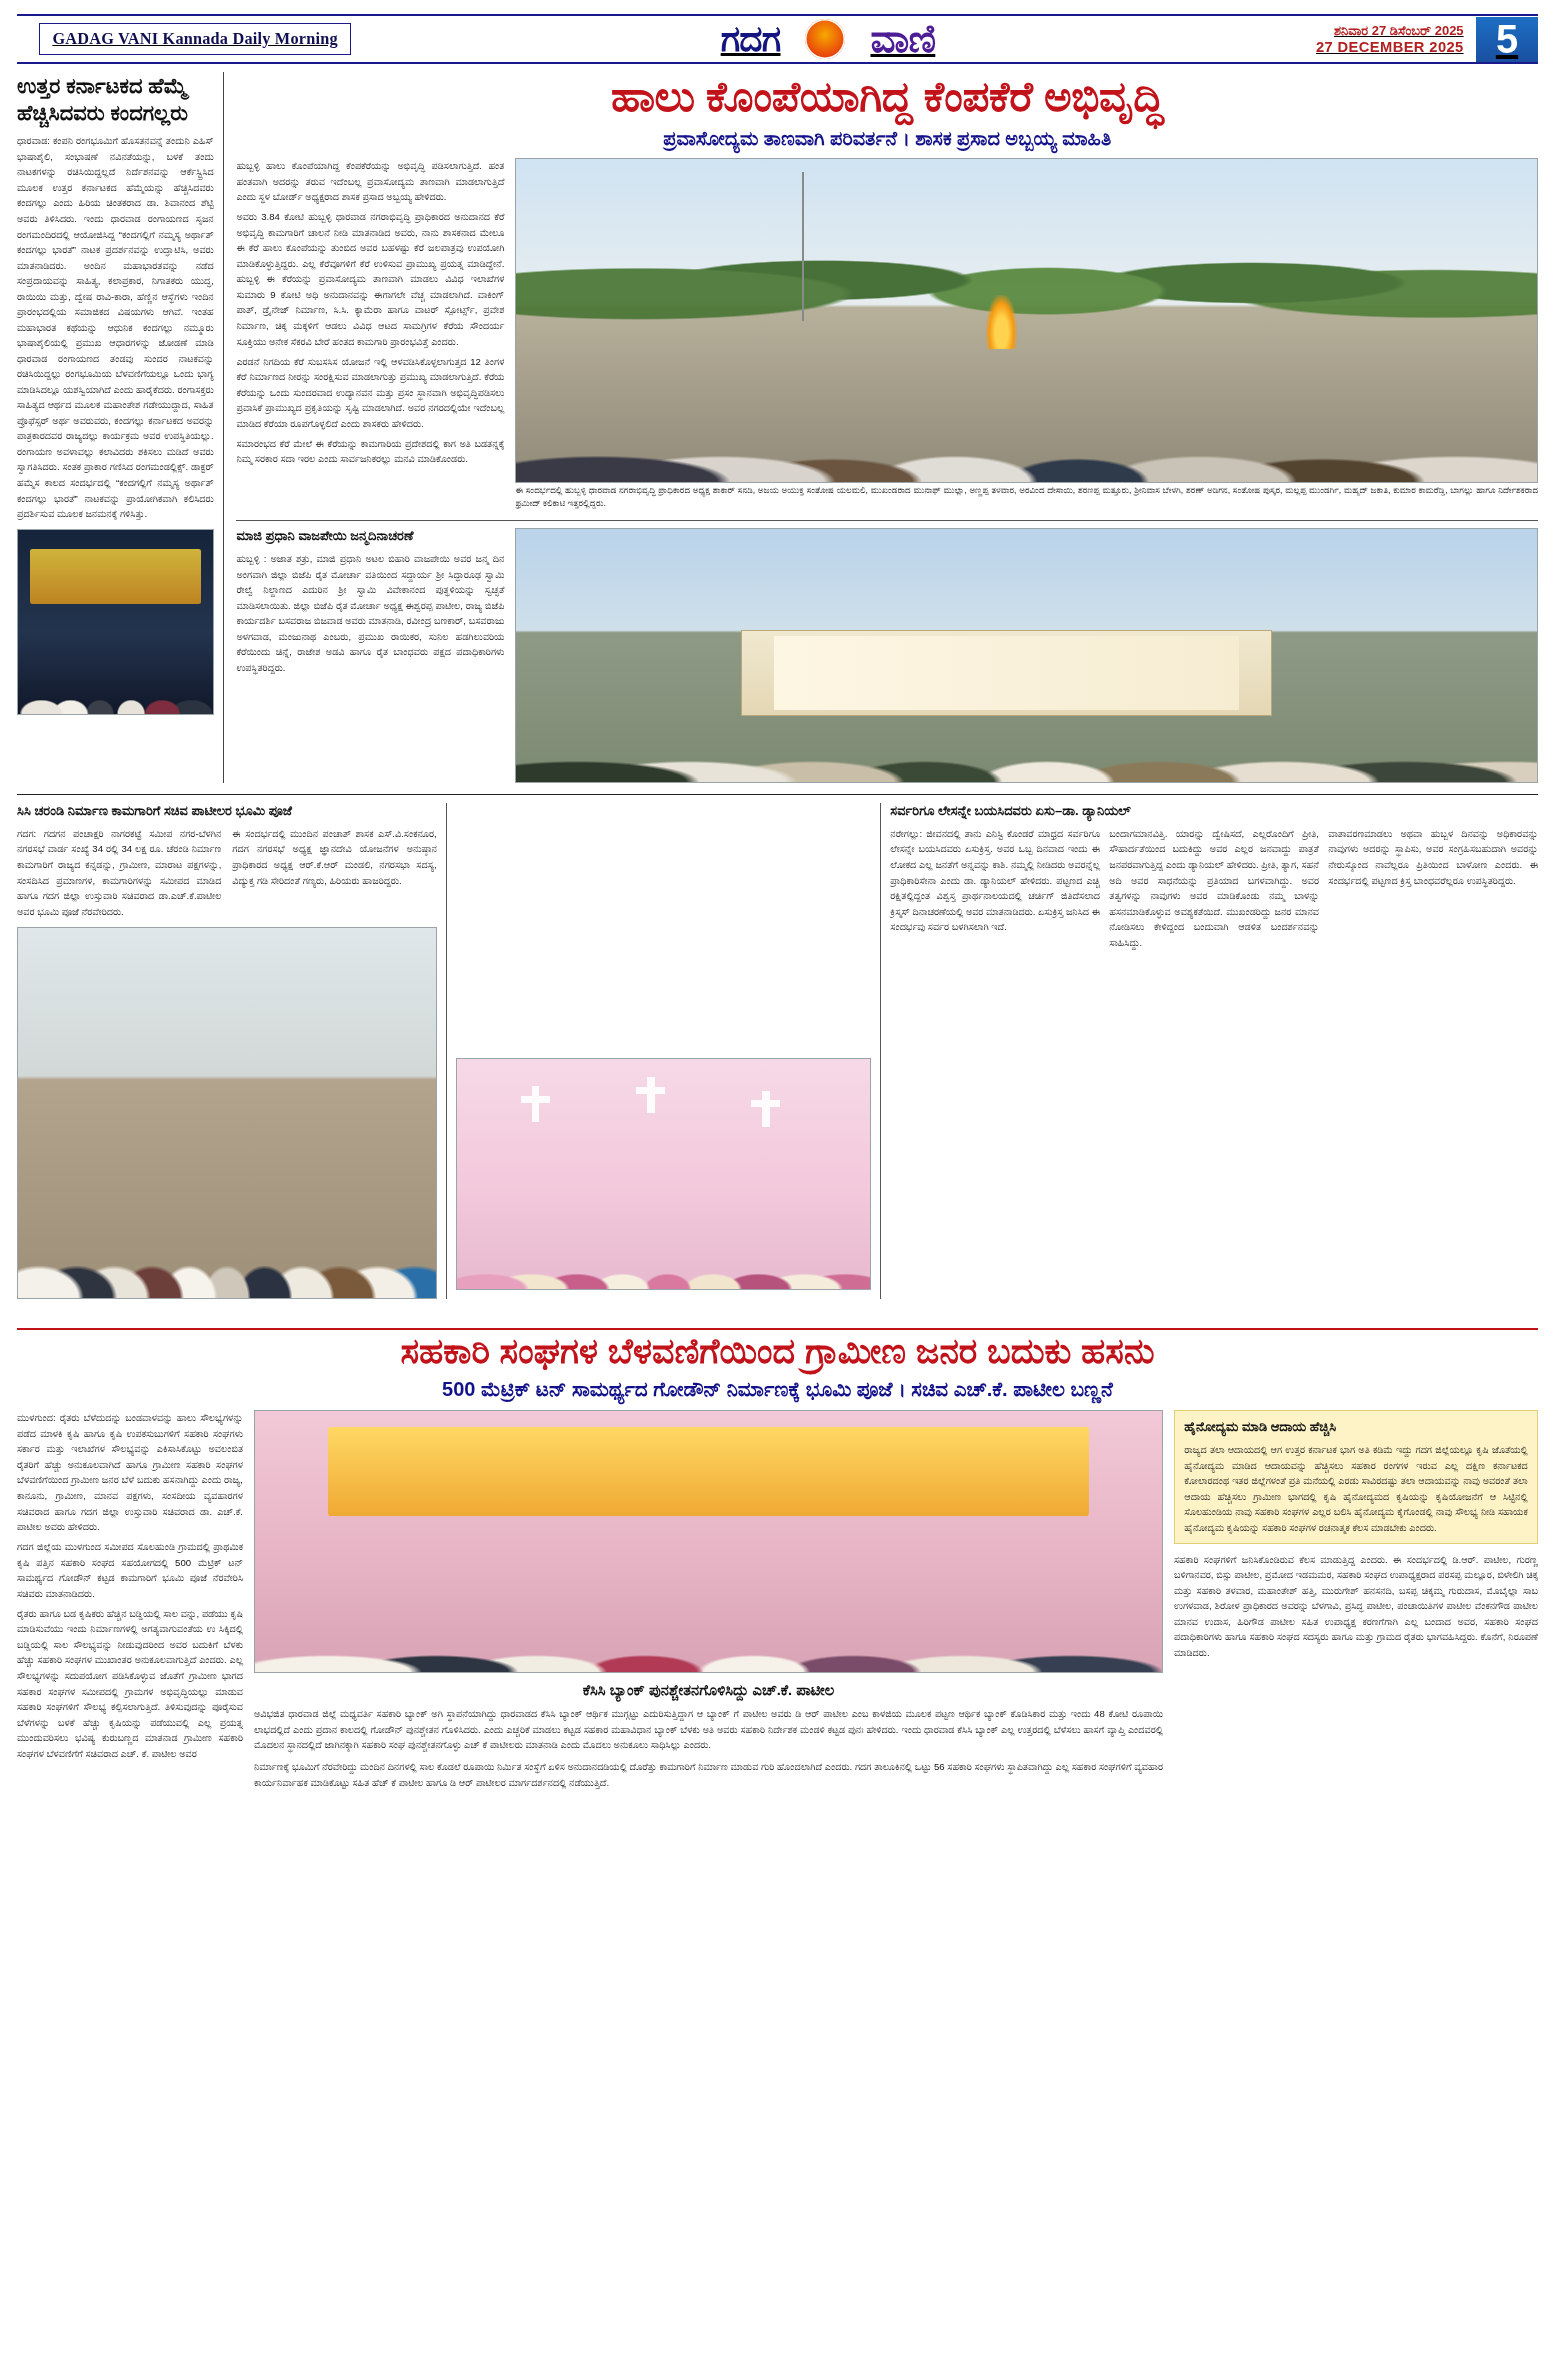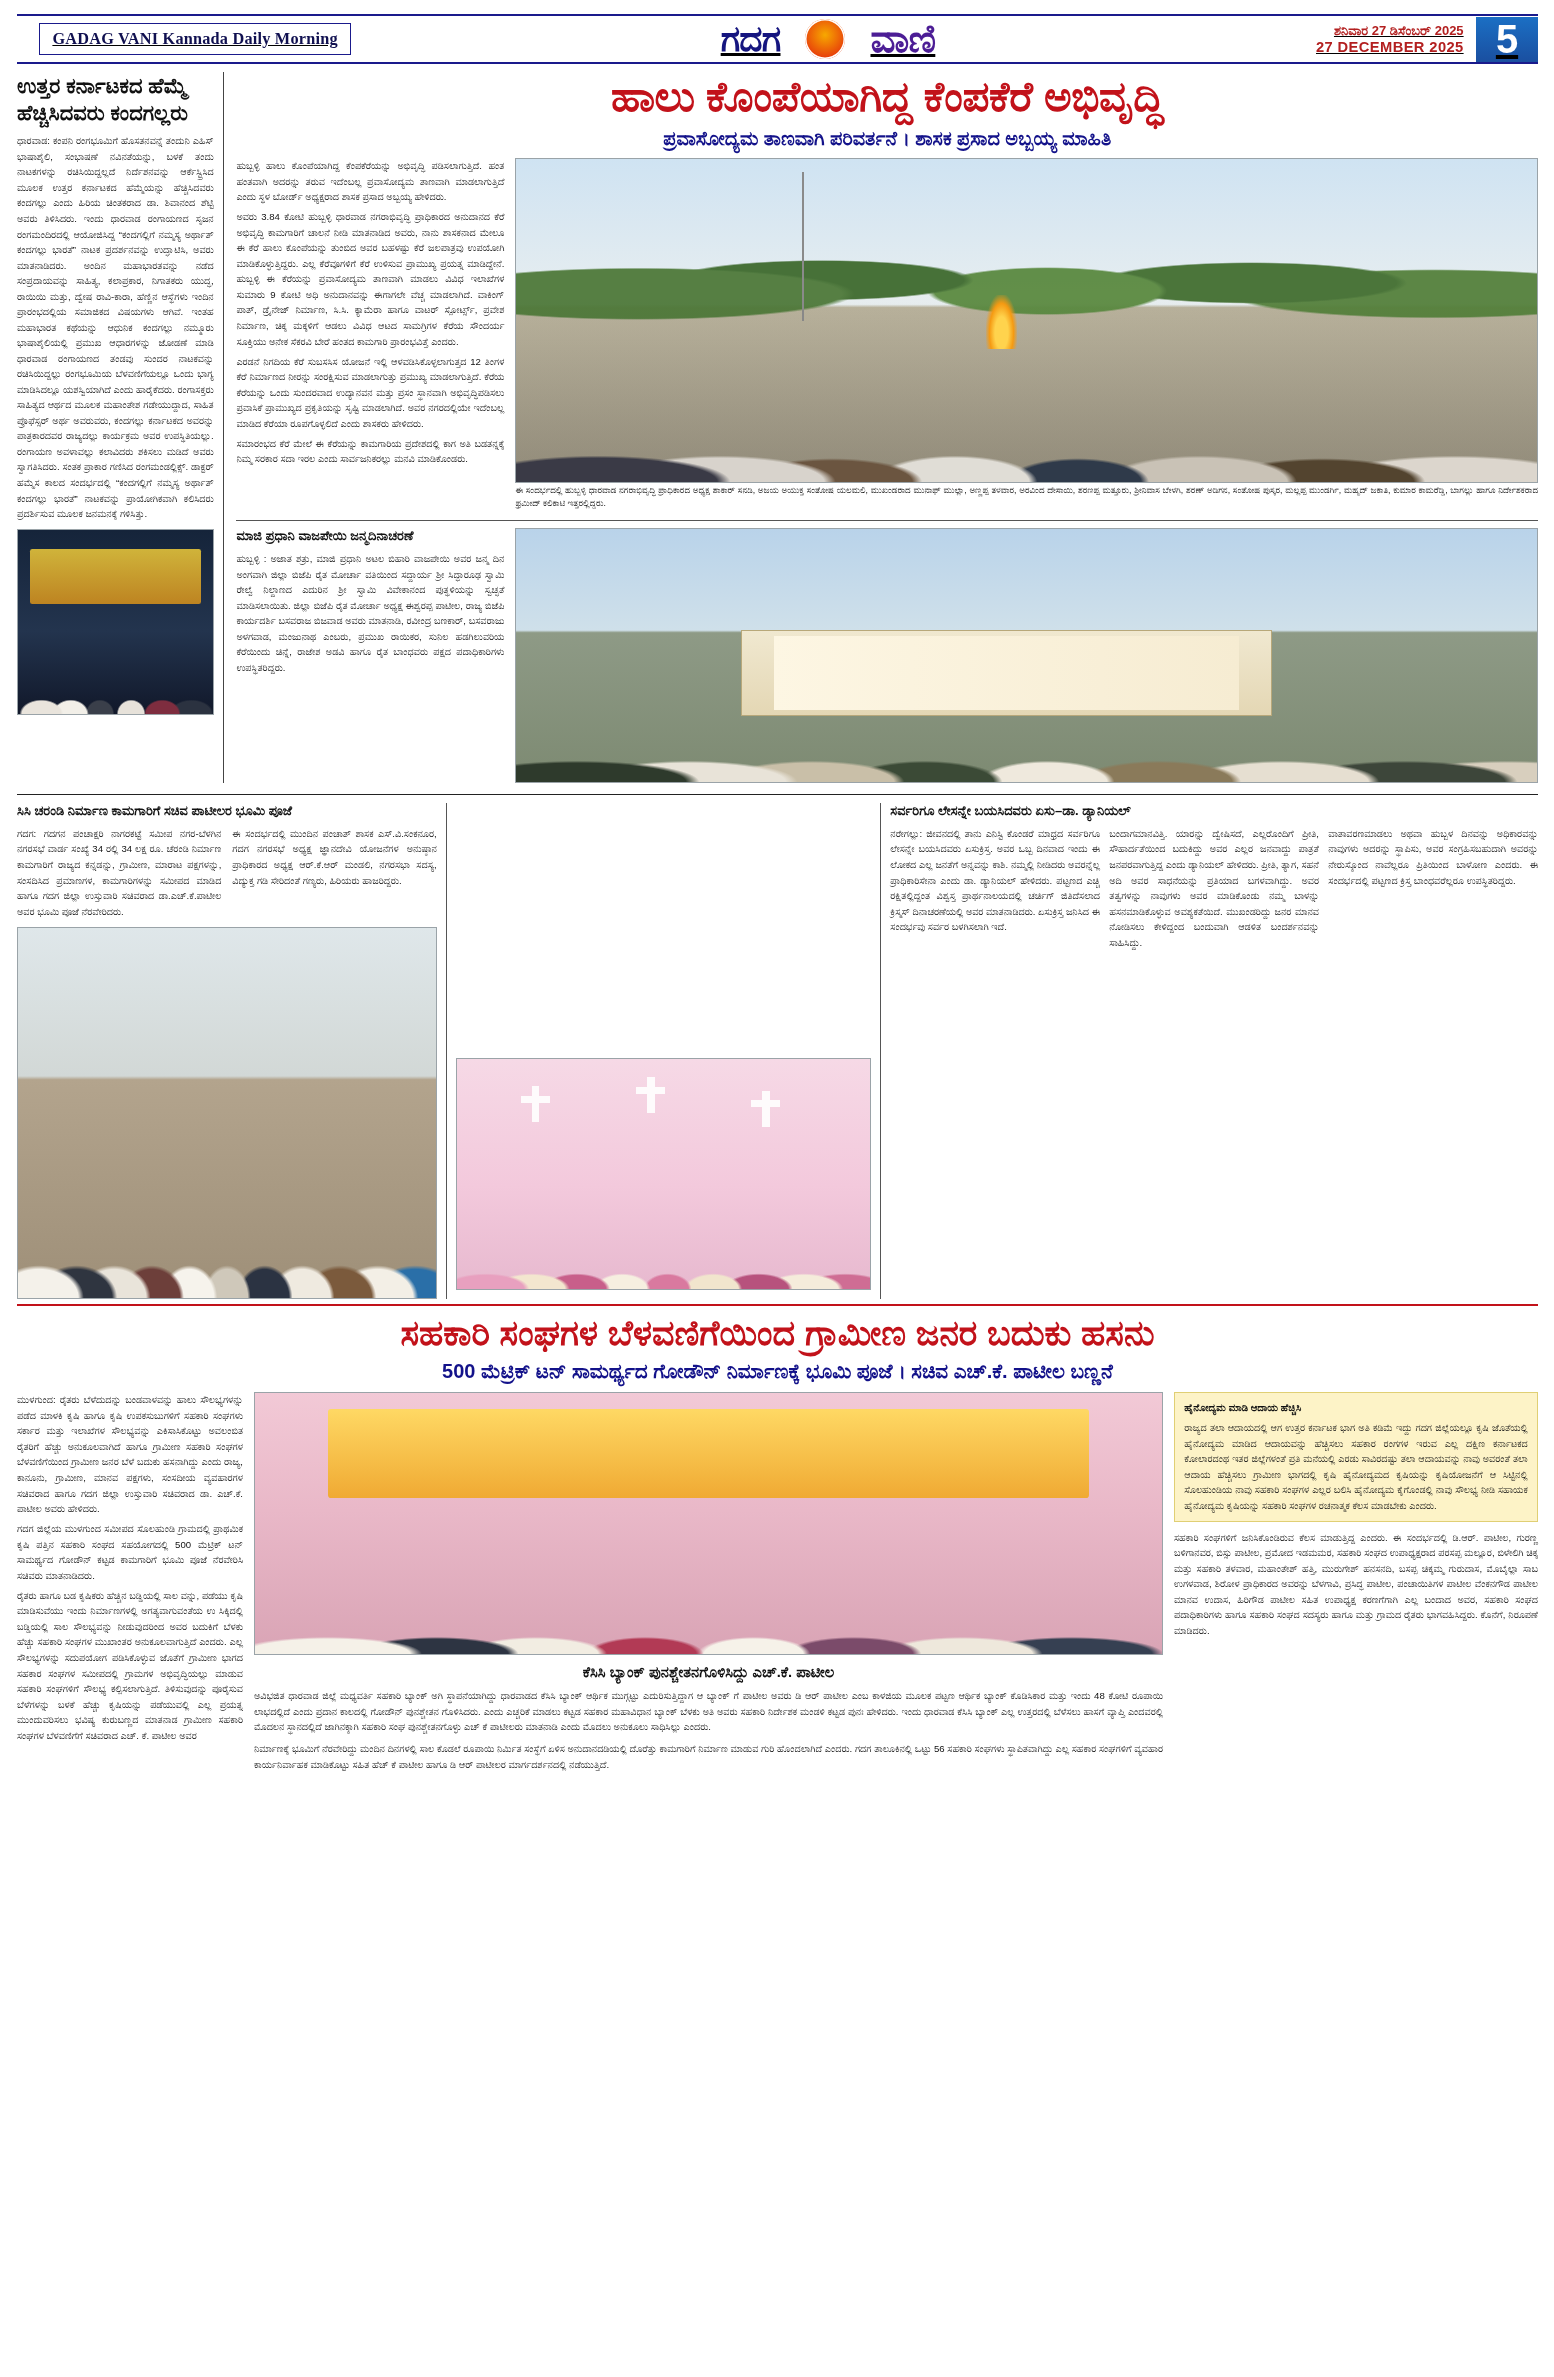--- a/index.html
+++ b/index.html
@@ -275,37 +275,37 @@
   .mid-col.b3 { flex:1; padding-right: 0; }
   .sec-head {
     font-size: 13px;
     font-weight: bold;
     color: #111;
     line-height: 1.3;
     margin-bottom: 6.2px;
   }
 
   
-  .bottom-band { margin-top: 5px; border-top: 2.3px solid #c2121a; padding-top: 6px; }
+  .bottom-band { margin-top: 29px; border-top: 2.3px solid #c2121a; padding-top: 0; }
   .bb-head {
     font-size: 35px; font-weight: bold; color:#c2121a; text-align:center; line-height:1.2;
   }
   .bb-sub {
     font-size: 20px; font-weight: bold; color:#13128a; text-align:center; margin-top:6.2px;
   }
   .bottom-grid { display:flex; margin-top: 9.3px; gap: 11px; }
   .bg-left { width: 226px; }
   .bg-mid { flex: 1; }
   .bg-right { width: 364px; }
   .yellowbox {
     background:#fdf3c7;
     border:0.8px solid #e0cf74;
     padding: 7.7px 9.3px;
   }
-  .yellowbox .sec-head { font-size: 10px; color:#111; }
+  .yellowbox .sec-head { font-size: 13px; color:#111; }
   .mt6 { margin-top:4.6px; }
   .mt10 { margin-top:7.7px; }
 </style>
 </head>
 <body>
 
 <div class="page">
 
   <div class="masthead">
     <div class="mh-left">

